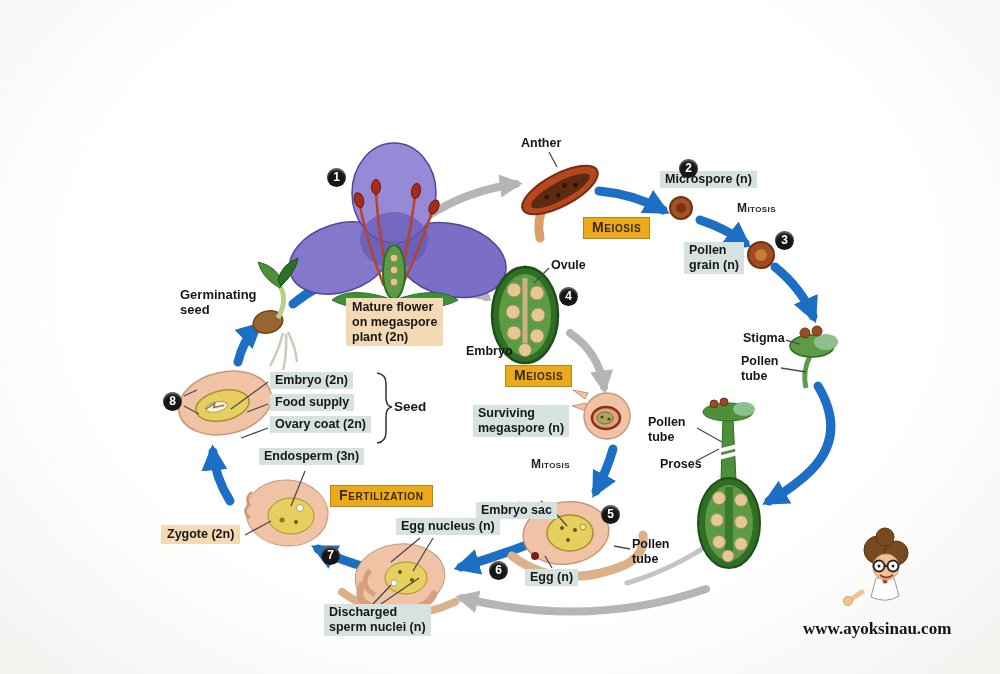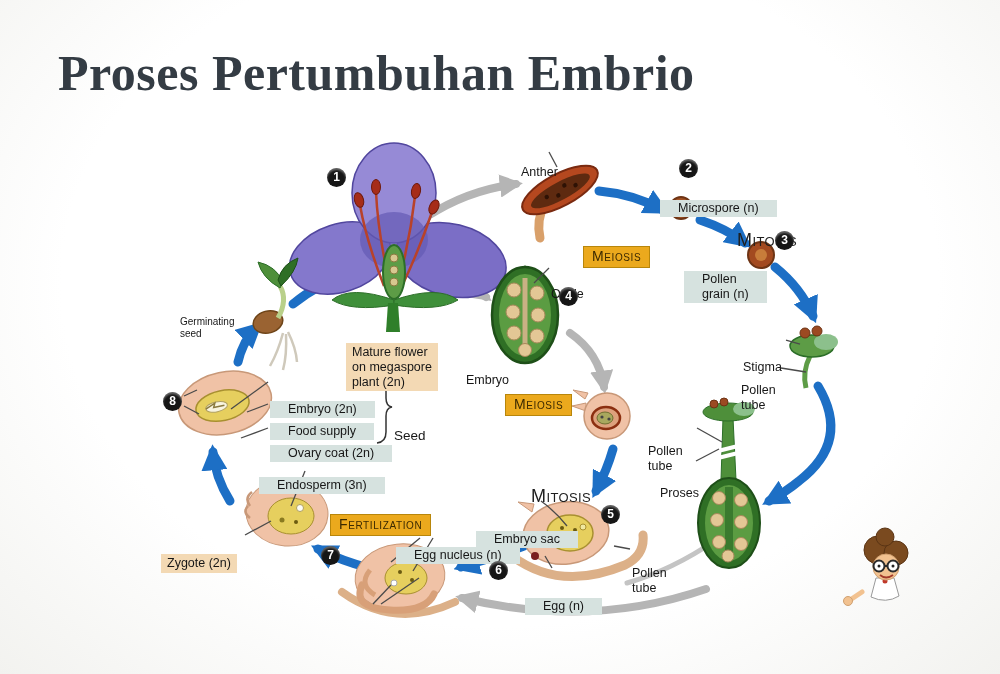--- a/index.html
+++ b/index.html
@@ -8,48 +8,47 @@
     background:radial-gradient(ellipse at 50% 42%, #ffffff 62%, #f2f2ef 100%);
     font-family:"Liberation Sans",sans-serif;
   }
   .page-title{
     position:absolute;left:58px;top:44px;width:800px;
     font-family:"Liberation Serif",serif;font-weight:700;font-size:50px;
     color:#343c44;letter-spacing:.5px;white-space:nowrap;
   }
   svg.diagram{position:absolute;left:0;top:0;}
   .lbl{
-    position:absolute;font-weight:normal;font-size:12.5px;line-height:1.18;
-    color:#171717;white-space:nowrap;z-index:3;margin-top:29px;
+    position:absolute;font-weight:bold;font-size:12.5px;line-height:1.18;
+    color:#171717;white-space:nowrap;z-index:3;
   }
   .lbl.two span,.lbl.three span{display:block;}
-  .boxg{background:#d6e2df;padding:1px 18px;}
+  .boxg{background:#d6e2df;padding:1px 5px;}
   .boxt{background:#f3d9b4;padding:2px 6px;}
   .gold{
     background:#eba91d;border:1px solid #b8860b;color:#3c2a00;
     padding:1px 8px 2px;font-size:14px;font-variant:small-caps;letter-spacing:.6px;
   }
-  .sc{font-variant:small-caps;font-size:18px;letter-spacing:.4px;color:#1e1e1e;}
+  .sc{font-variant:small-caps;font-size:12px;letter-spacing:.4px;color:#1e1e1e;}
   .badge{
     position:absolute;width:19px;height:19px;border-radius:50%;
     background:#161616;color:#ffffff;text-align:center;
     font:bold 12px/19px "Liberation Sans",sans-serif;z-index:4;
     box-shadow:inset 0 2px 2px rgba(255,255,255,.35);
   }
   .watermark{
     position:absolute;left:803px;top:619px;
     font-family:"Liberation Serif",serif;font-weight:700;font-size:17px;color:#141414;z-index:3;
   }
 </style>
 </head>
 <body>
 
 <div class="canvas">
 
-  <div class="page-title">Proses Pertumbuhan Embrio</div>
 
   <svg class="diagram" width="1000" height="674" viewBox="0 0 1000 674">
     <defs>
       <marker id="ab" viewBox="0 0 10 10" refX="7" refY="5" markerWidth="2.9" markerHeight="2.9" orient="auto" markerUnits="strokeWidth">
         <path d="M0,0 L10,5 L0,10 Z" fill="#1d6fc5"></path>
       </marker>
       <marker id="ag" viewBox="0 0 10 10" refX="7" refY="5" markerWidth="2.9" markerHeight="2.9" orient="auto" markerUnits="strokeWidth">
         <path d="M0,0 L10,5 L0,10 Z" fill="#b5b5b5"></path>
       </marker>
     </defs>
@@ -280,43 +279,52 @@
     <span>grain (n)</span>
   </div>
   <div class="lbl" style="left:743px;top:331px">Stigma</div>
   <div class="lbl two" style="left:741px;top:354px">
     <span>Pollen</span>
     <span>tube</span>
   </div>
   <div class="lbl" style="left:551px;top:258px">Ovule</div>
   <div class="lbl" style="left:466px;top:344px">Embryo</div>
   <div class="lbl gold" style="left:505px;top:365px">Meiosis</div>
+  <div class="lbl boxg two" style="left:473px;top:405px">
+    <span>Surviving</span>
+    <span>megaspore (n)</span>
+  </div>
   <div class="lbl sc" style="left:531px;top:457px">Mitosis</div>
   <div class="lbl boxg" style="left:476px;top:502px">Embryo sac</div>
   <div class="lbl two" style="left:648px;top:415px">
     <span>Pollen</span>
     <span>tube</span>
   </div>
   <div class="lbl" style="left:660px;top:457px">Proses</div>
   <div class="lbl two" style="left:632px;top:537px">
     <span>Pollen</span>
     <span>tube</span>
   </div>
   <div class="lbl boxg" style="left:525px;top:569px">Egg (n)</div>
   <div class="lbl boxg" style="left:396px;top:518px">Egg nucleus (n)</div>
+  <div class="lbl boxg two" style="left:324px;top:604px">
+    <span>Discharged</span>
+    <span>sperm nuclei (n)</span>
+  </div>
   <div class="lbl gold" style="left:330px;top:485px">Fertilization</div>
   <div class="lbl boxt" style="left:161px;top:525px">Zygote (2n)</div>
   <div class="lbl boxg" style="left:259px;top:448px">Endosperm (3n)</div>
   <div class="lbl boxg" style="left:270px;top:372px">Embryo (2n)</div>
   <div class="lbl boxg" style="left:270px;top:394px">Food supply</div>
   <div class="lbl boxg" style="left:270px;top:416px">Ovary coat (2n)</div>
   <div class="lbl" style="left:394px;top:399px;font-size:13.5px">Seed</div>
-  <div class="lbl two" style="left:180px;top:287px;font-size:10px">
+  <div class="lbl two" style="left:180px;top:287px;font-size:13px">
     <span>Germinating</span>
     <span>seed</span>
   </div>
-  <div class="lbl boxt three" style="left:346px;top:314px">
+  <div class="lbl boxt three" style="left:346px;top:298px">
     <span>Mature flower</span>
     <span>on megaspore</span>
     <span>plant (2n)</span>
   </div>
 
+  <div class="watermark">www.ayoksinau.com</div>
 </div>
 
 </body></html>

